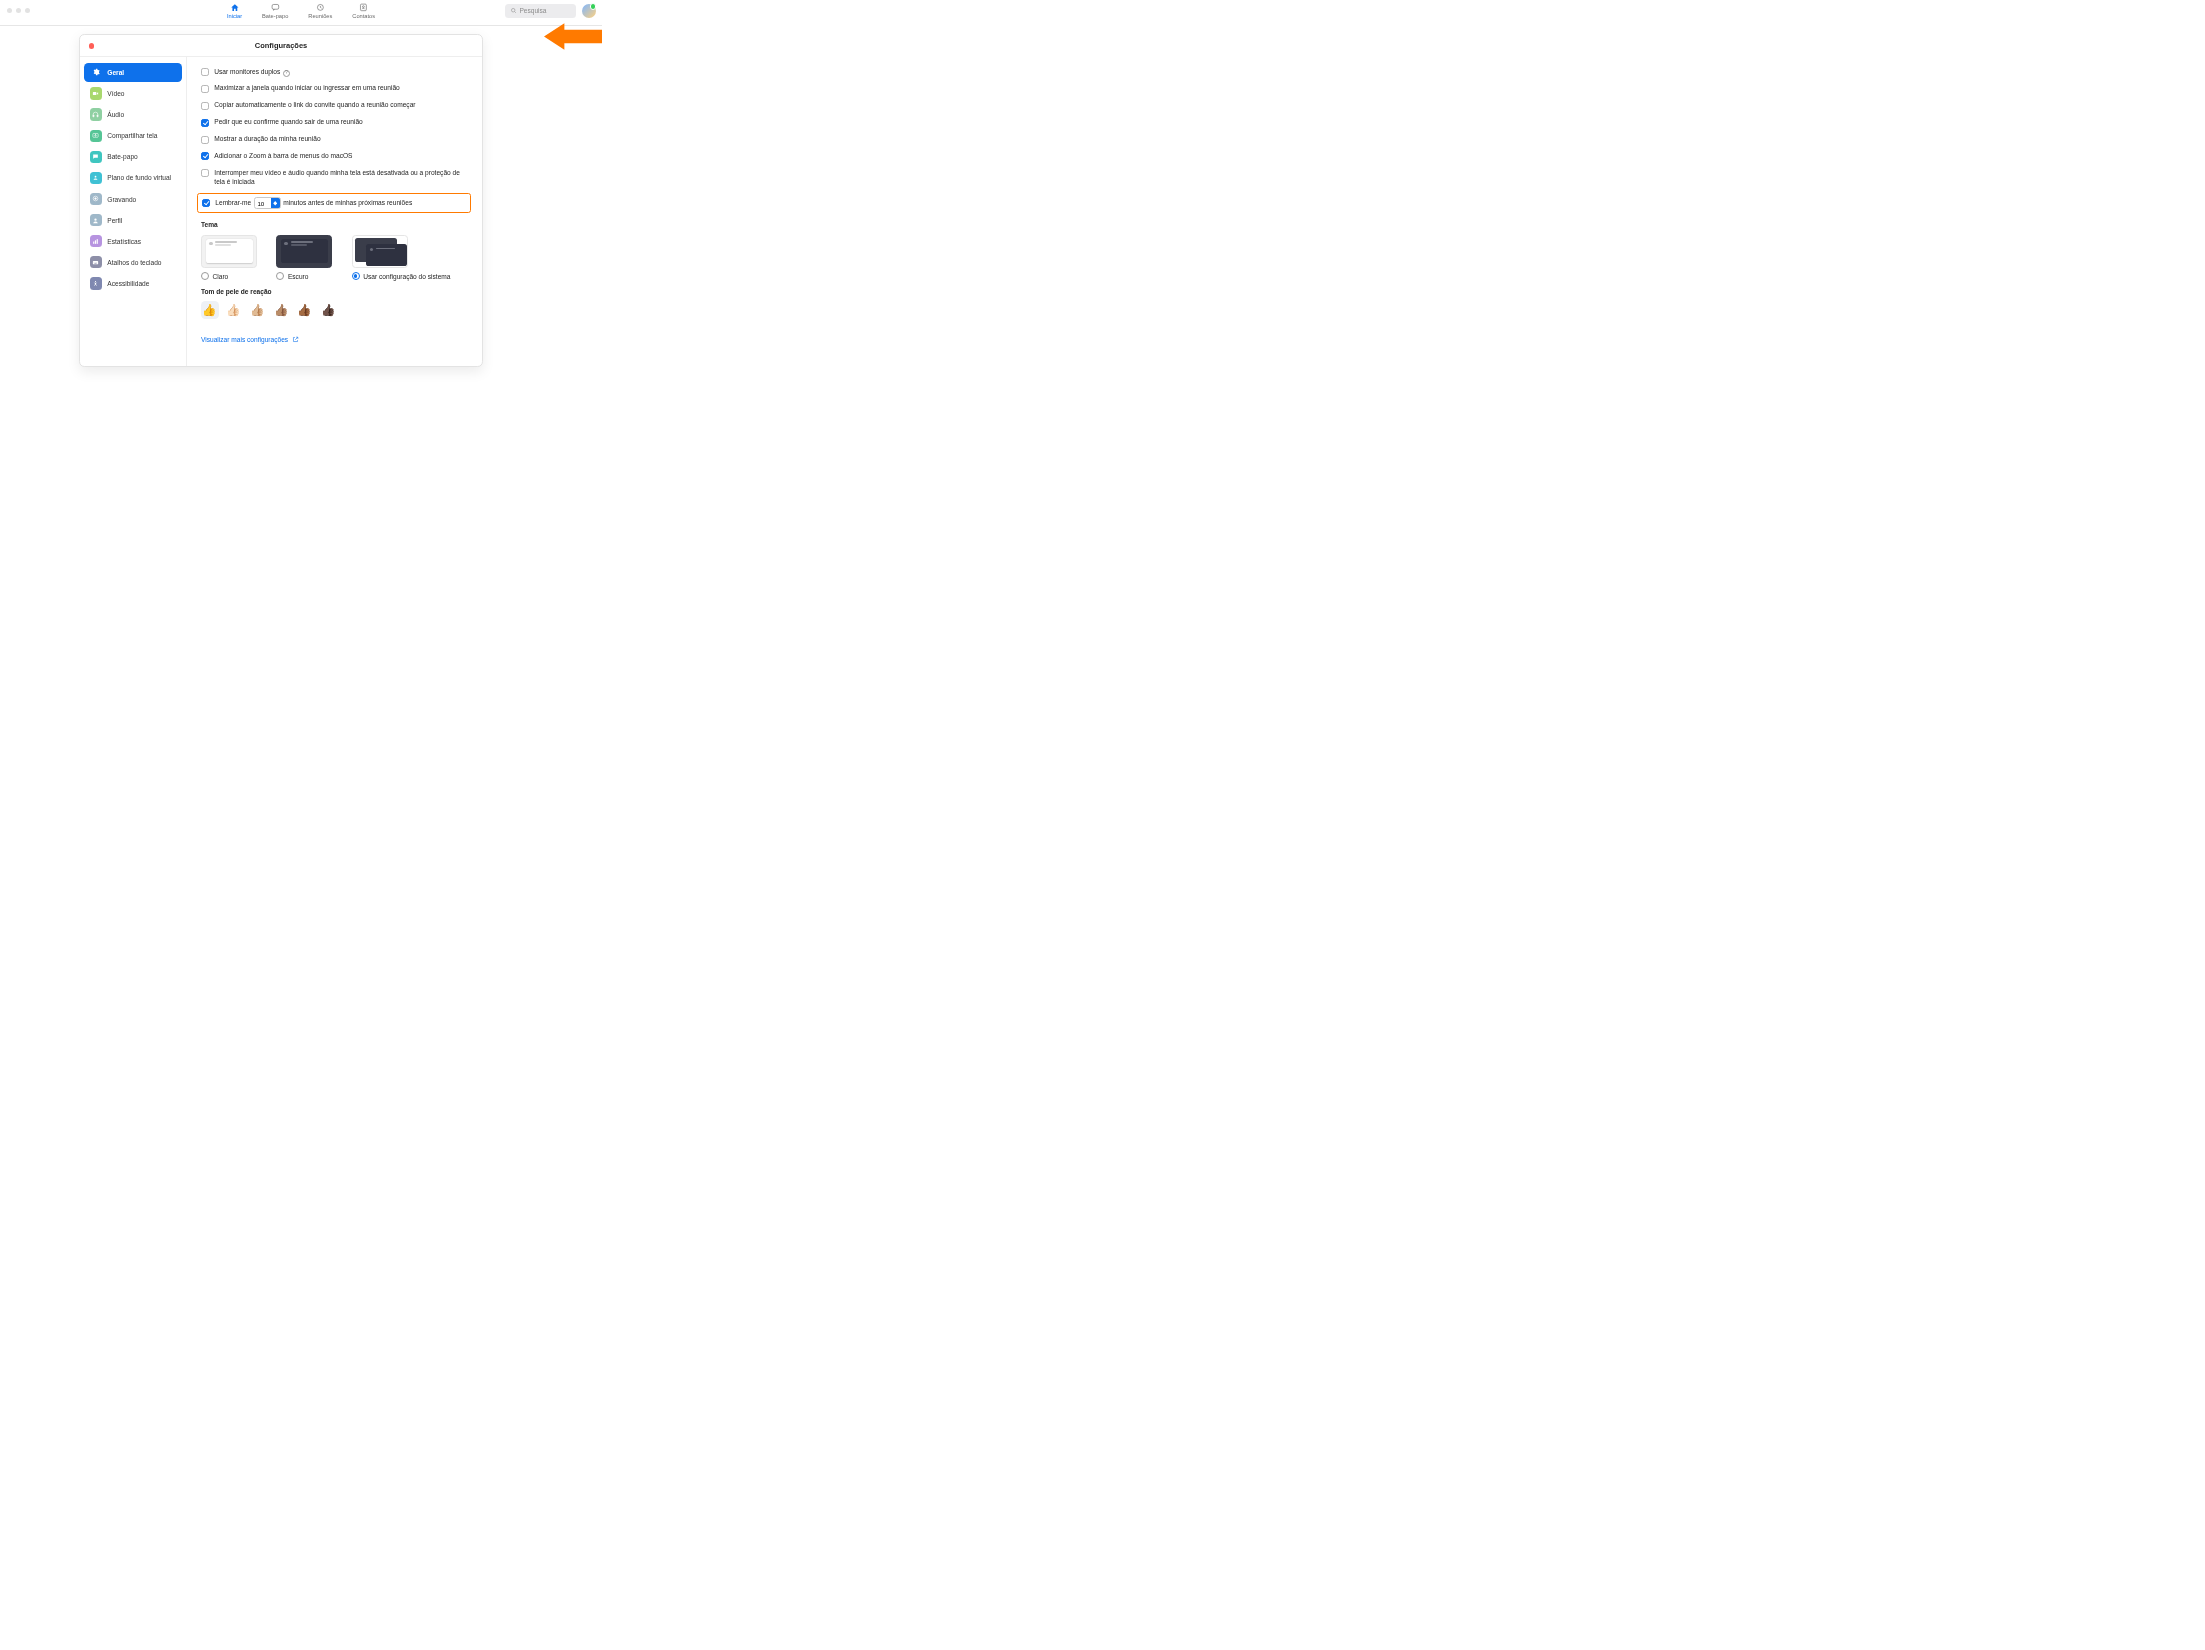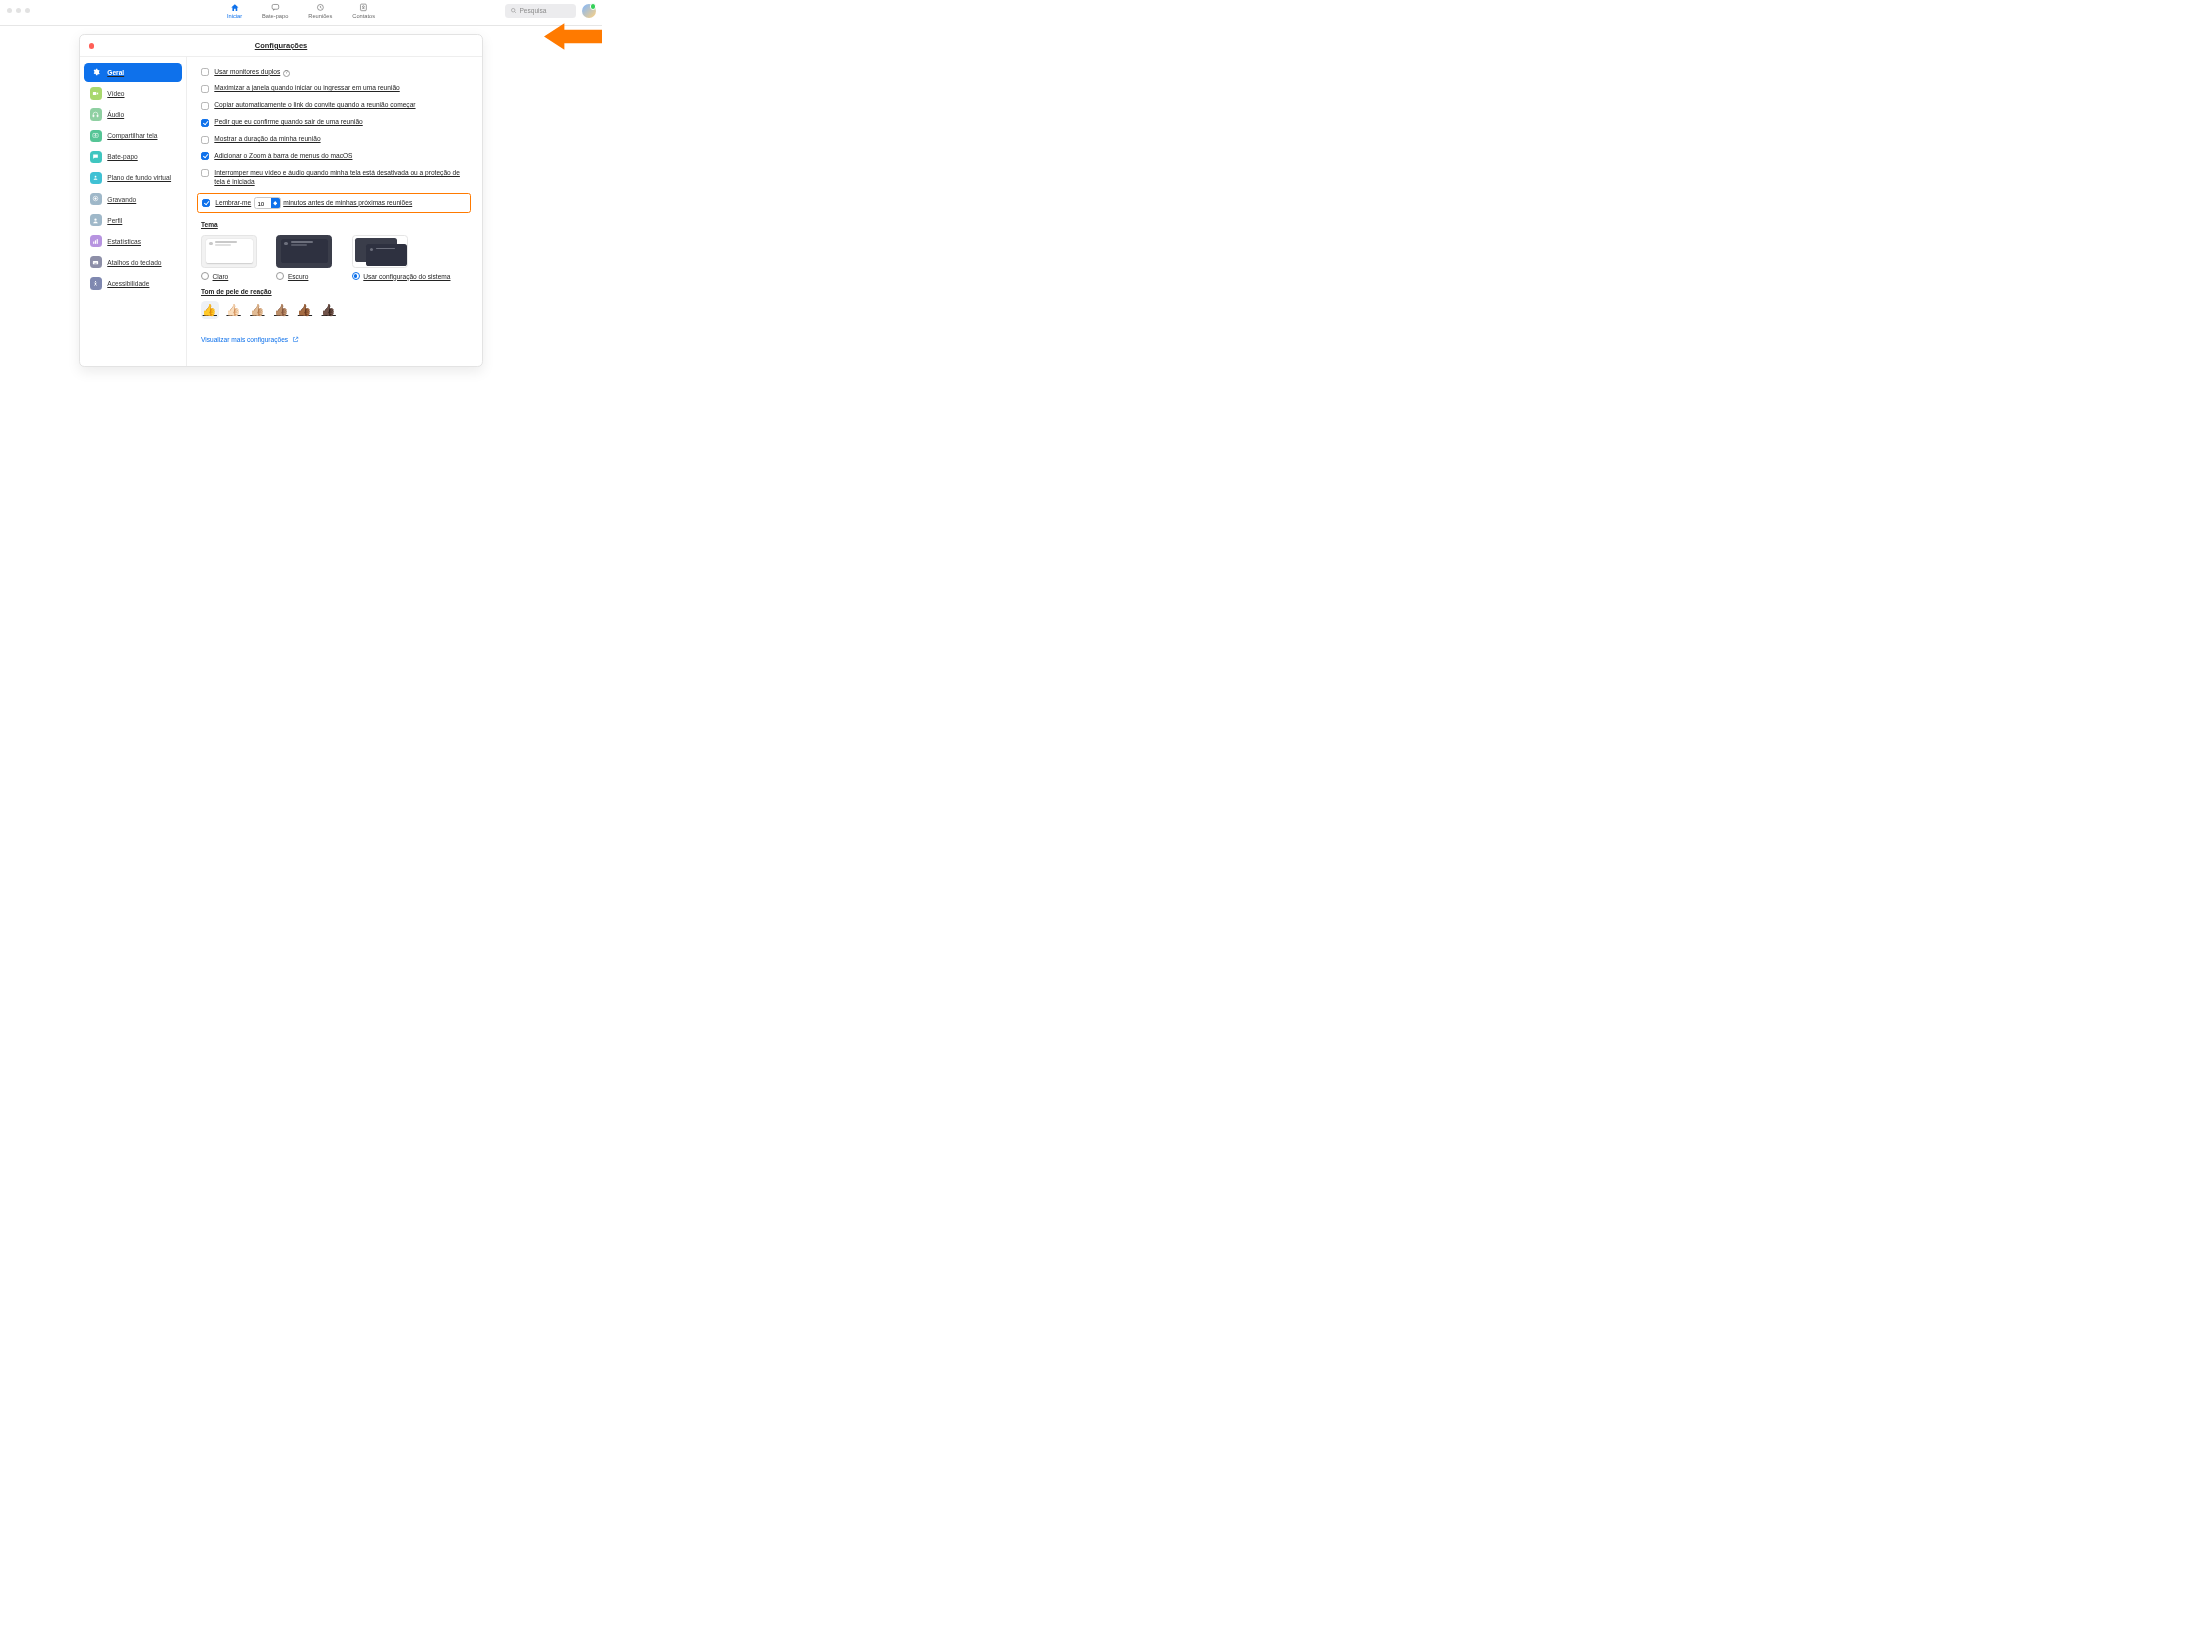--- a/index.html
+++ b/index.html
@@ -14,21 +14,21 @@
   .topnav-item.active .ic{color:#0E71EB;}
   .search-box{position:absolute;top:4.4px;right:25.6px;width:71px;height:13.2px;background:#ececee;border-radius:3.5px;display:flex;align-items:center;padding:0 4.4px;color:#8d8d8d;font-size:6.6px;gap:2.6px;}
   .avatar{position:absolute;top:3.5px;right:6.2px;width:14px;height:14px;border-radius:50%;background:linear-gradient(135deg,#7fb6ff,#ffd27f);}
   .avatar::after{content:"";position:absolute;top:-0.4px;right:-0.4px;width:4.4px;height:4.4px;border-radius:50%;background:#34d058;border:0.9px solid #fff;}
   .hr{position:absolute;top:25px;left:0;right:0;height:0.4px;background:#e6e6e6;}
   .gear-outer{position:absolute;top:31px;right:6.2px;color:#9a9a9a;cursor:pointer;}
   
   .big-arrow{position:absolute;top:21px;right:-4.4px;width:62px;height:31px;}
   .big-arrow svg{width:100%;height:100%;}
   
-  .win{position:absolute;top:34px;left:79px;width:404px;height:333px;border:0.4px solid #e3e3e3;border-radius:5.3px;box-shadow:0 4.4px 13.2px rgba(0,0,0,.08);background:#fff;overflow:hidden;text-decoration:underline;}
+  .win{position:absolute;top:34px;left:79px;width:404px;height:333px;border:0.4px solid #e3e3e3;border-radius:5.3px;box-shadow:0 4.4px 13.2px rgba(0,0,0,.08);background:#fff;overflow:hidden;}
   .win-titlebar{height:22px;display:flex;align-items:center;justify-content:center;border-bottom:0.4px solid #eee;position:relative;}
   .win-close{position:absolute;left:8.8px;top:8.4px;width:5.3px;height:5.3px;border-radius:50%;background:#ff5f57;}
   .win-title{font-size:7.5px;font-weight:700;}
   .win-body{display:flex;height:calc(100% - 22px);}
   
   .sidebar{width:107px;border-right:0.4px solid #eee;padding:6.2px 4.4px;}
   .side-item{display:flex;align-items:center;gap:5.3px;height:18.5px;border-radius:4.4px;padding:0 5.3px;font-size:6.6px;color:#333;cursor:pointer;margin-bottom:2.6px;}
   .side-item .sic{width:12.3px;height:12.3px;border-radius:3.5px;display:flex;align-items:center;justify-content:center;color:#fff;flex:0 0 12.3px;}
   .side-item.active{background:#0E71EB;color:#fff;font-weight:600;}
   

